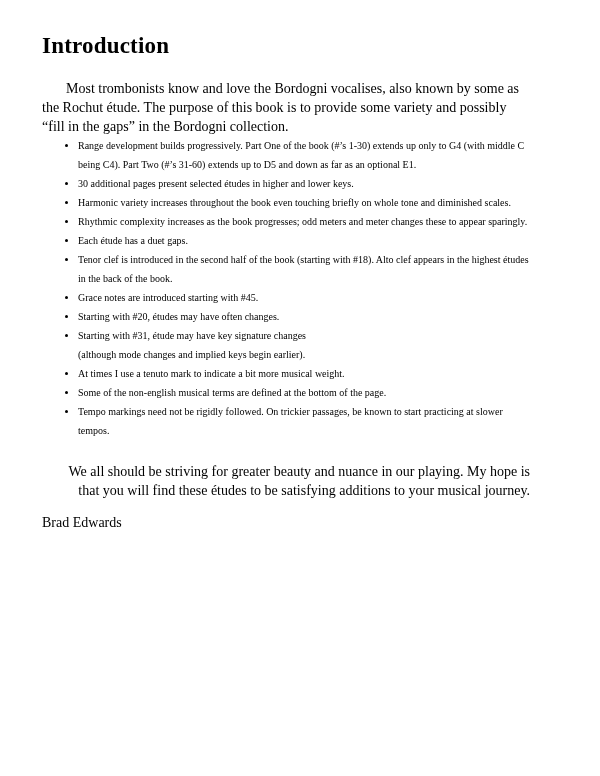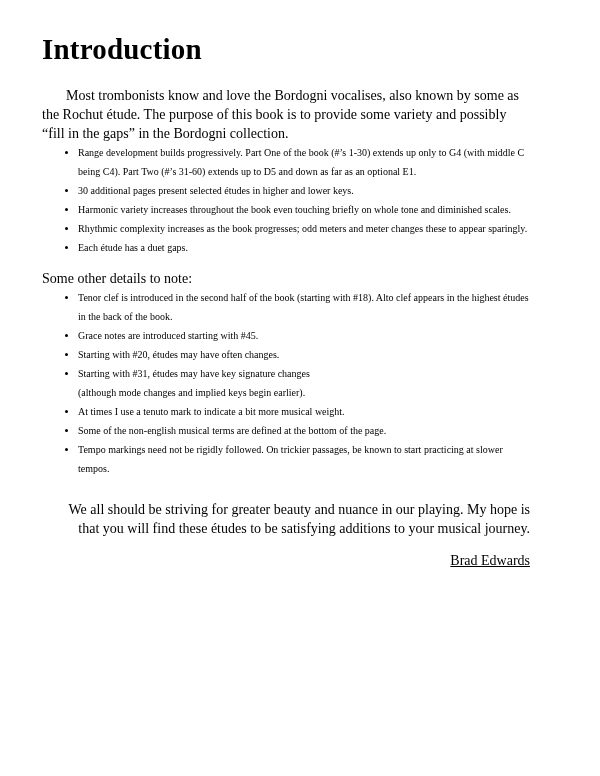--- a/index.html
+++ b/index.html
@@ -16,21 +16,21 @@
   }
   .page {
     box-sizing: border-box;
     width: 600px;
     height: 776px;
     padding: 32px 70px 0 42px;
     background: #ffffff;
   }
   h1.doc-title {
     margin: 0 0 19px 0;
-    font-size: 29px;
+    font-size: 23px;
     line-height: 1.2;
     font-weight: bold;
     letter-spacing: 0.2px;
   }
   p.para {
     margin: 0;
     font-size: 14px;
     line-height: 19px;
   }
   p.indent {
@@ -48,22 +48,21 @@
   }
   ul.bullets li {
     margin: 0;
     padding: 0;
     white-space: pre-wrap;
   }
   p.signature {
     margin: 13px 0 0 0;
     font-size: 14px;
     line-height: 19px;
-    text-align: right;
-    text-decoration: underline;
+    text-align: left;
   }
 </style>
 </head>
 <body>
 
 <div class="page">
 
   <h1 class="doc-title">Introduction</h1>
 
   <p class="para indent">Most trombonists know and love the Bordogni vocalises, also known by some as the Rochut étude. The purpose of this book is to provide some variety and possibly “fill in the gaps” in the Bordogni collection.</p>
@@ -75,31 +74,30 @@
       <li>30 additional pages present selected études in higher and lower keys.</li>
 
       <li>Harmonic variety increases throughout the book even touching briefly on whole tone and diminished scales.</li>
 
       <li>Rhythmic complexity increases as the book progresses; odd meters and meter changes these to appear sparingly.</li>
 
       <li>Each étude has a duet gaps.</li>
     </ul>
 
 
-  <p class="para details-heading">Some other details to note:</p>
 
   <ul class="bullets">
 
       <li>Tenor clef is introduced in the second half of the book (starting with #18). Alto clef appears in the highest études in the back of the book.</li>
 
       <li>Grace notes are introduced starting with #45.</li>
 
       <li>Starting with #20, études may have often changes.</li>
 
-      <li>Starting with #31, études may have key signature changes
+      <li>Starting with #31, étude may have key signature changes
 (although mode changes and implied keys begin earlier).</li>
 
       <li>At times I use a tenuto mark to indicate a bit more musical weight.</li>
 
       <li>Some of the non-english musical terms are defined at the bottom of the page.</li>
 
       <li>Tempo markings need not be rigidly followed. On trickier passages, be known to start practicing at slower tempos.</li>
     </ul>
 
   <p class="para indent closing-para">We all should be striving for greater beauty and nuance in our playing. My hope is that you will find these études to be satisfying additions to your musical journey.</p>

